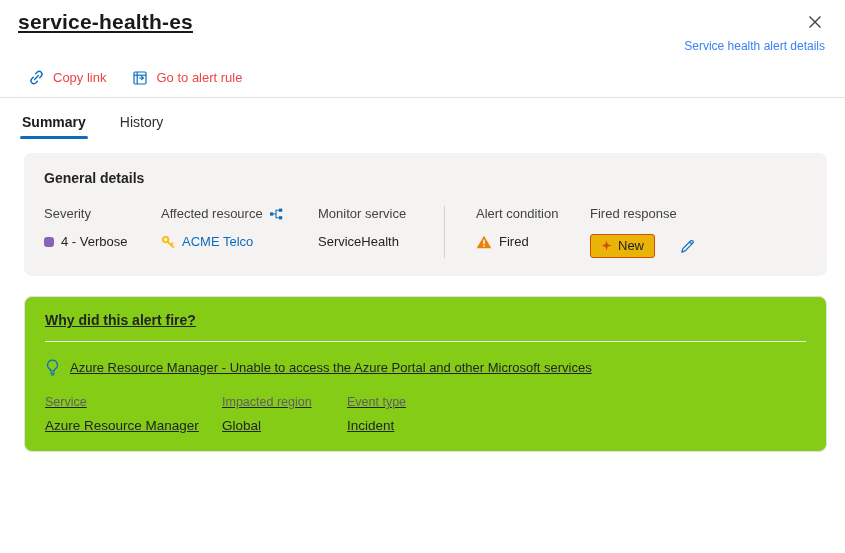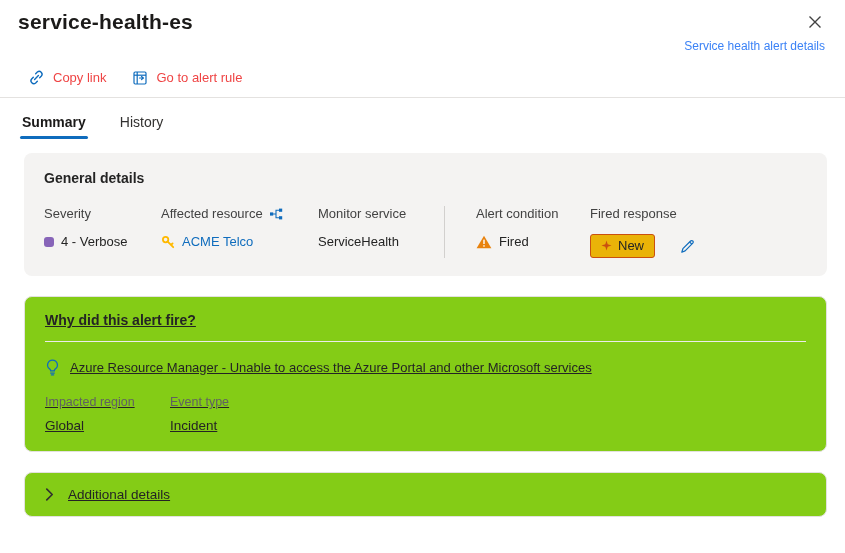--- a/index.html
+++ b/index.html
@@ -5,21 +5,21 @@
   * { box-sizing: border-box; margin: 0; padding: 0; }
   html,body { width: 845px; height: 553px; }
   body {
     font-family: "Liberation Sans", sans-serif;
     background: #ffffff;
     color: #242424;
     position: relative;
     overflow: hidden;
   }
   .header { padding: 10px 20px 0 18px; position: relative; }
-  .page-title { font-size: 21px; font-weight: 700; color: #1b1a19; letter-spacing: .2px; }
+  .page-title { font-size: 21px; font-weight: 700; color: #1b1a19; letter-spacing: .2px; text-decoration: underline; }
   .page-subtitle { font-size: 12px; color: #3b82f6; margin-top: 5px; text-align: right; }
   .close-btn {
     position: absolute; top: 8px; right: 16px;
     width: 28px; height: 28px; border: none; background: transparent; cursor: pointer;
     display: flex; align-items: center; justify-content: center; border-radius: 4px;
   }
 
   .toolbar { display: flex; align-items: center; gap: 26px; padding: 16px 0 11px 28px; border-bottom: 1px solid #e4e2e0; }
   .toolbar-item { display: flex; align-items: center; gap: 8px; font-size: 13px; color: #ef4444; cursor: pointer; background: transparent; border: none; font-family: inherit; }
   .toolbar-item .ticon svg { display: block; }
@@ -220,34 +220,30 @@
       <div class="desc-row">
         <span class="icon">
           <svg width="15" height="17" viewBox="0 0 14 16" fill="none" stroke="#0f6cbd" stroke-width="1.2">
             <path d="M7 1 a4.6 4.6 0 0 1 2.6 8.4 c-.6.5-.9 1-.9 1.8 H5.3 c0-.8-.3-1.3-.9-1.8 A4.6 4.6 0 0 1 7 1 Z"></path>
             <path d="M5.3 13.2 h3.4 M6 15 h2" stroke-linecap="round"></path>
           </svg>
         </span>
         <span>Azure Resource Manager - Unable to access the Azure Portal and other Microsoft services</span>
       </div>
       <div class="why-fields">
+        <div class="field col-service">
+          <div class="flabel">Service</div>
+          <div class="fvalue">Azure Resource Manager</div>
+        </div>
         <div class="field col-region">
           <div class="flabel">Impacted region</div>
           <div class="fvalue">Global</div>
         </div>
         <div class="field col-event">
           <div class="flabel">Event type</div>
           <div class="fvalue">Incident</div>
         </div>
       </div>
     </section>
 
-    <section class="card white expander" style="padding:14px 20px;">
-      <span class="icon">
-        <svg width="9" height="13" viewBox="0 0 8 12">
-            <path d="M1.5 1 L6.5 6 L1.5 11" fill="none" stroke="#323130" stroke-width="1.5" stroke-linecap="round" stroke-linejoin="round"></path>
-          </svg>
-      </span>
-      <span class="expander-label">Additional details</span>
-    </section>
 
   </div>
 </div>
 
 </body></html>

